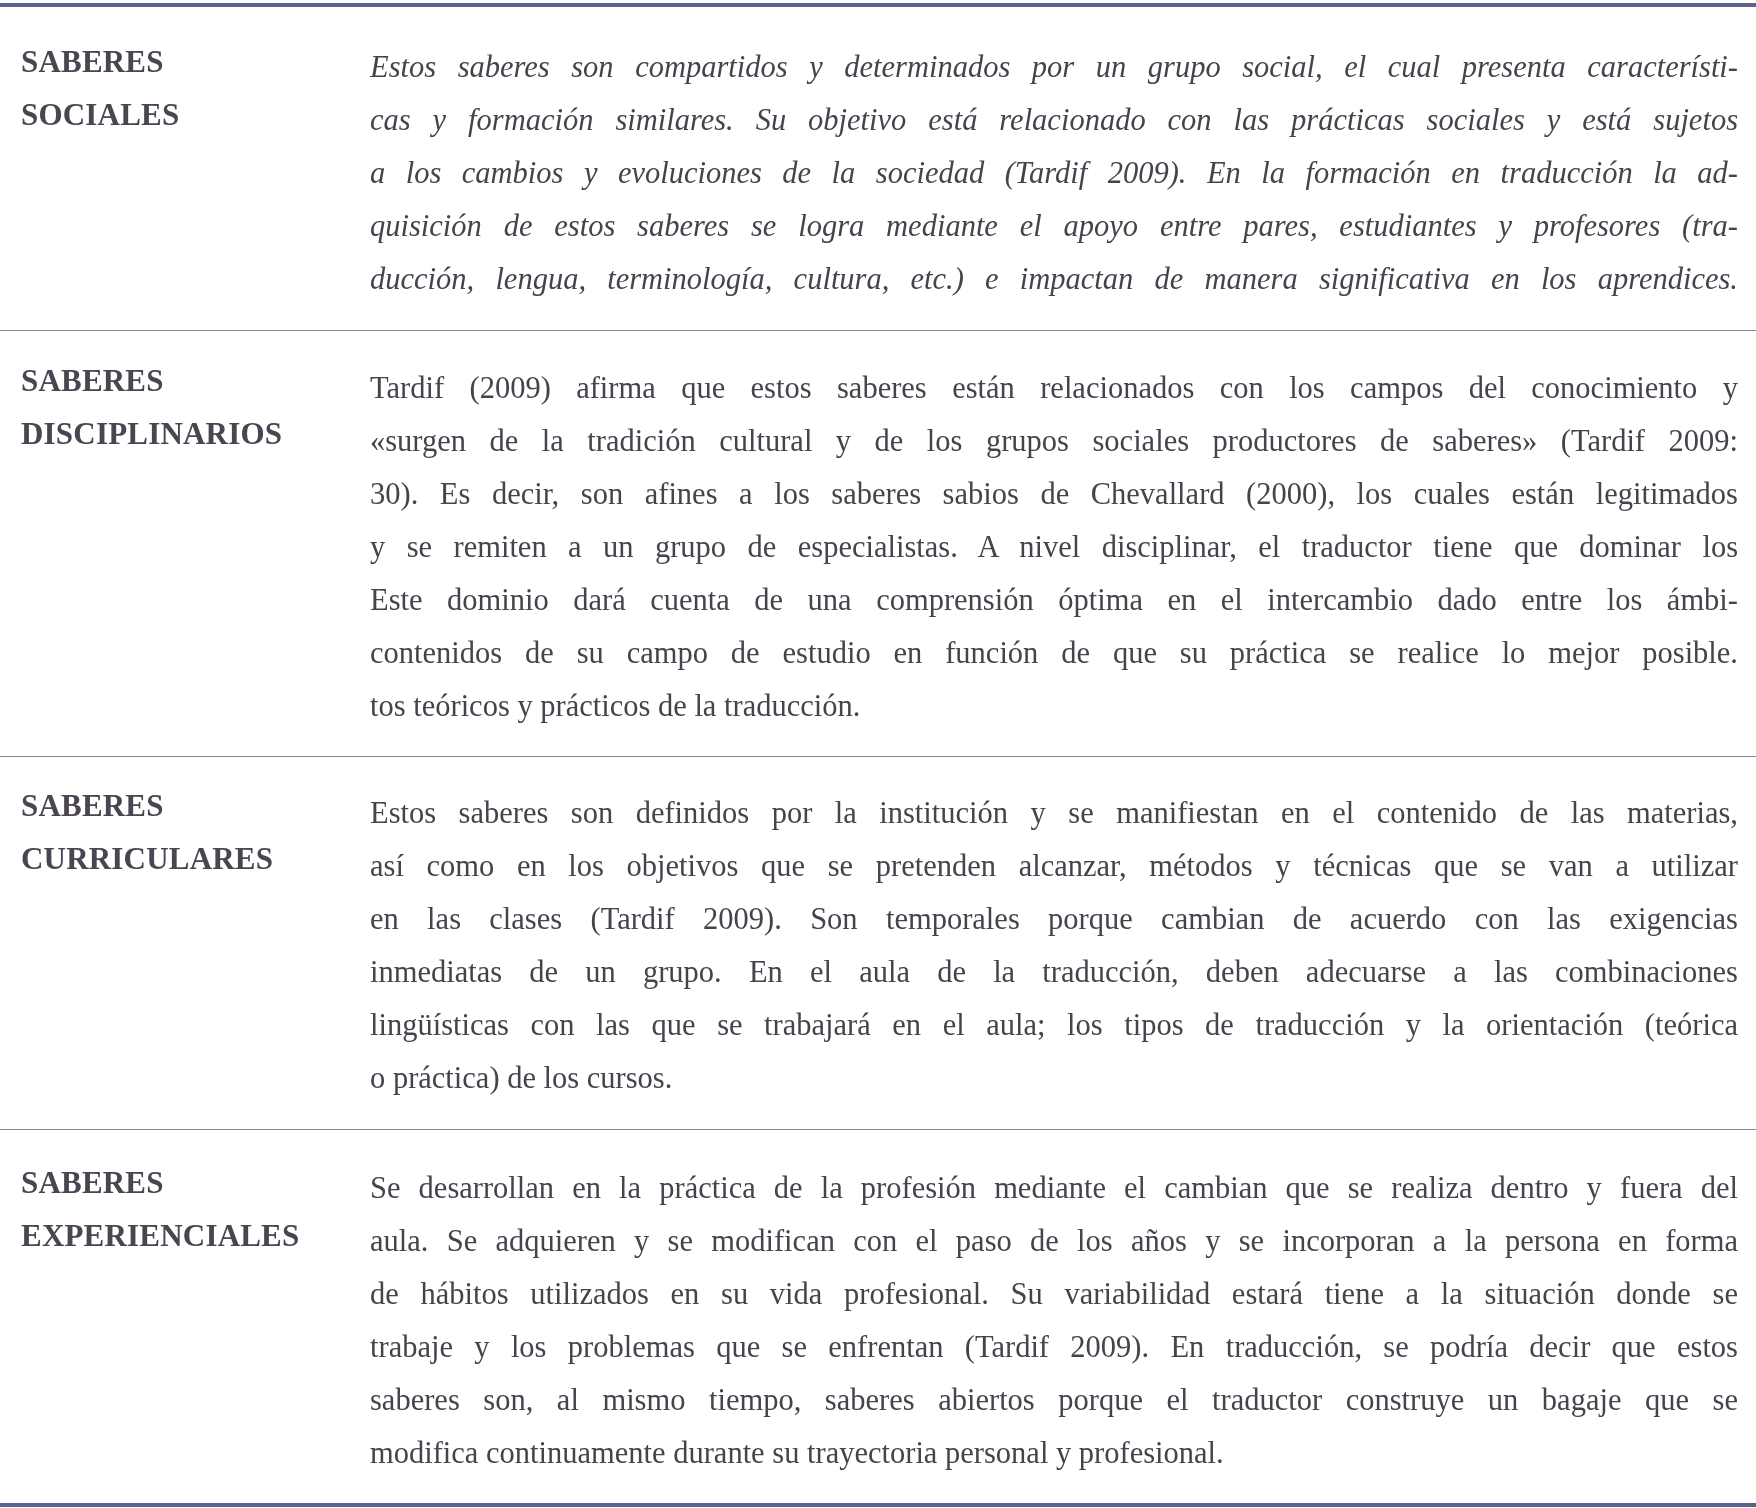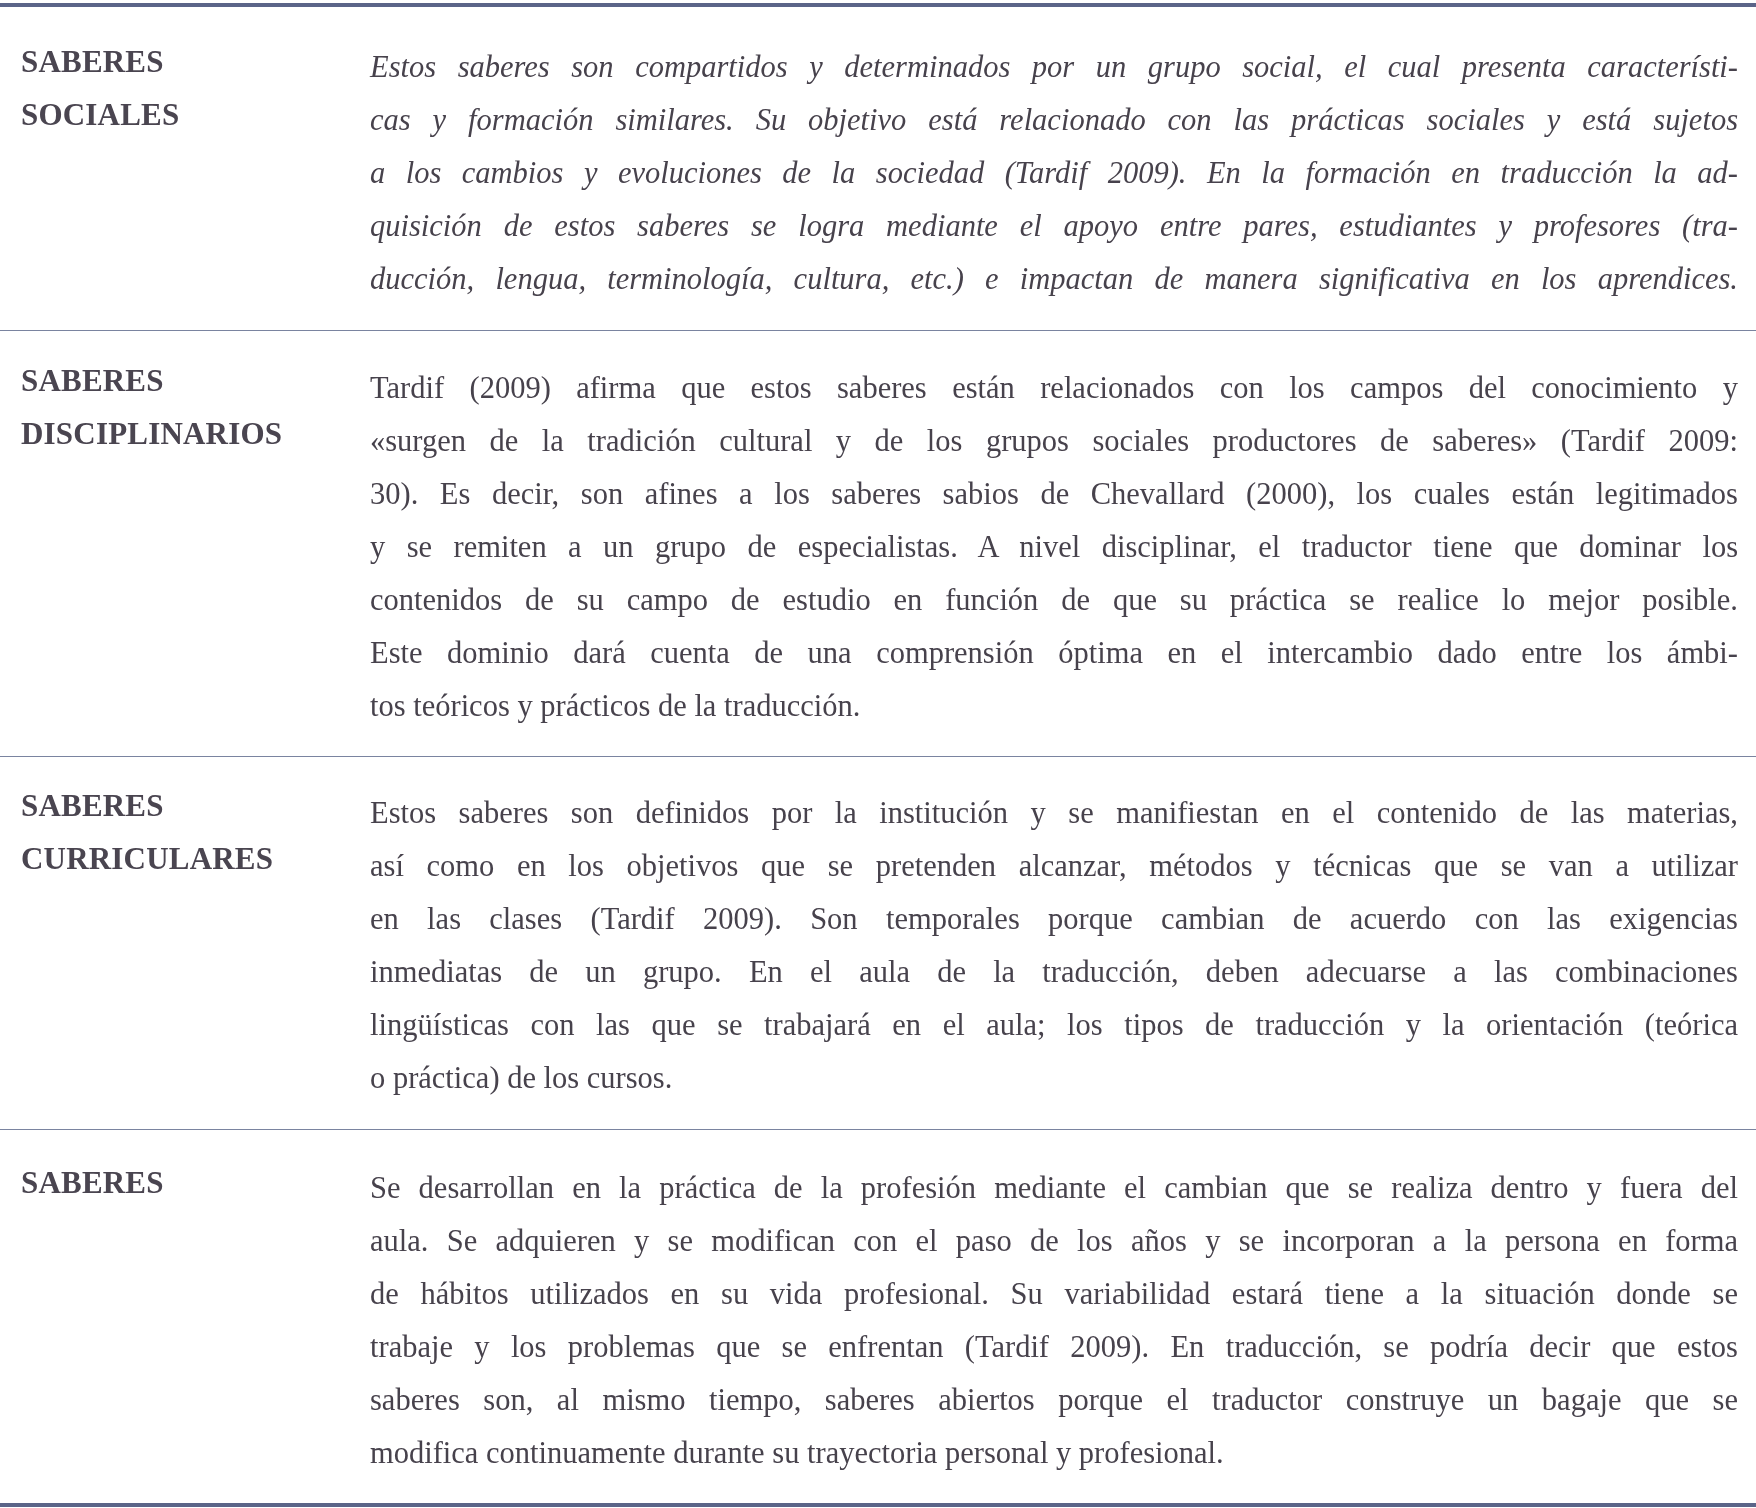--- a/index.html
+++ b/index.html
@@ -94,22 +94,22 @@
   <div class="row" id="row-1">
     <div class="label">
       <span>SABERES</span>
       <span>DISCIPLINARIOS</span>
     </div>
     <div class="body">
       <span class="line">Tardif (2009) afirma que estos saberes están relacionados con los campos del conocimiento y</span>
       <span class="line">«surgen de la tradición cultural y de los grupos sociales productores de saberes» (Tardif 2009:</span>
       <span class="line">30). Es decir, son afines a los saberes sabios de Chevallard (2000), los cuales están legitimados</span>
       <span class="line">y se remiten a un grupo de especialistas. A nivel disciplinar, el traductor tiene que dominar los</span>
+      <span class="line">Este dominio dará cuenta de una comprensión óptima en el intercambio dado entre los ámbi-</span>
       <span class="line">contenidos de su campo de estudio en función de que su práctica se realice lo mejor posible.</span>
-      <span class="line">Este dominio dará cuenta de una comprensión óptima en el intercambio dado entre los ámbi-</span>
       <span class="line last">tos teóricos y prácticos de la traducción.</span>
     </div>
   </div>
 
   <div class="row" id="row-2">
     <div class="label">
       <span>SABERES</span>
       <span>CURRICULARES</span>
     </div>
     <div class="body">
@@ -118,20 +118,21 @@
       <span class="line">en las clases (Tardif 2009). Son temporales porque cambian de acuerdo con las exigencias</span>
       <span class="line">inmediatas de un grupo. En el aula de la traducción, deben adecuarse a las combinaciones</span>
       <span class="line">lingüísticas con las que se trabajará en el aula; los tipos de traducción y la orientación (teórica</span>
       <span class="line last">o práctica) de los cursos.</span>
     </div>
   </div>
 
   <div class="row" id="row-3">
     <div class="label">
       <span>SABERES</span>
+      <span>EXPERIENCIALES</span>
     </div>
     <div class="body">
       <span class="line">Se desarrollan en la práctica de la profesión mediante el cambian que se realiza dentro y fuera del</span>
       <span class="line">aula. Se adquieren y se modifican con el paso de los años y se incorporan a la persona en forma</span>
       <span class="line">de hábitos utilizados en su vida profesional. Su variabilidad estará tiene a la situación donde se</span>
       <span class="line">trabaje y los problemas que se enfrentan (Tardif 2009). En traducción, se podría decir que estos</span>
       <span class="line">saberes son, al mismo tiempo, saberes abiertos porque el traductor construye un bagaje que se</span>
       <span class="line last">modifica continuamente durante su trayectoria personal y profesional.</span>
     </div>
   </div>

